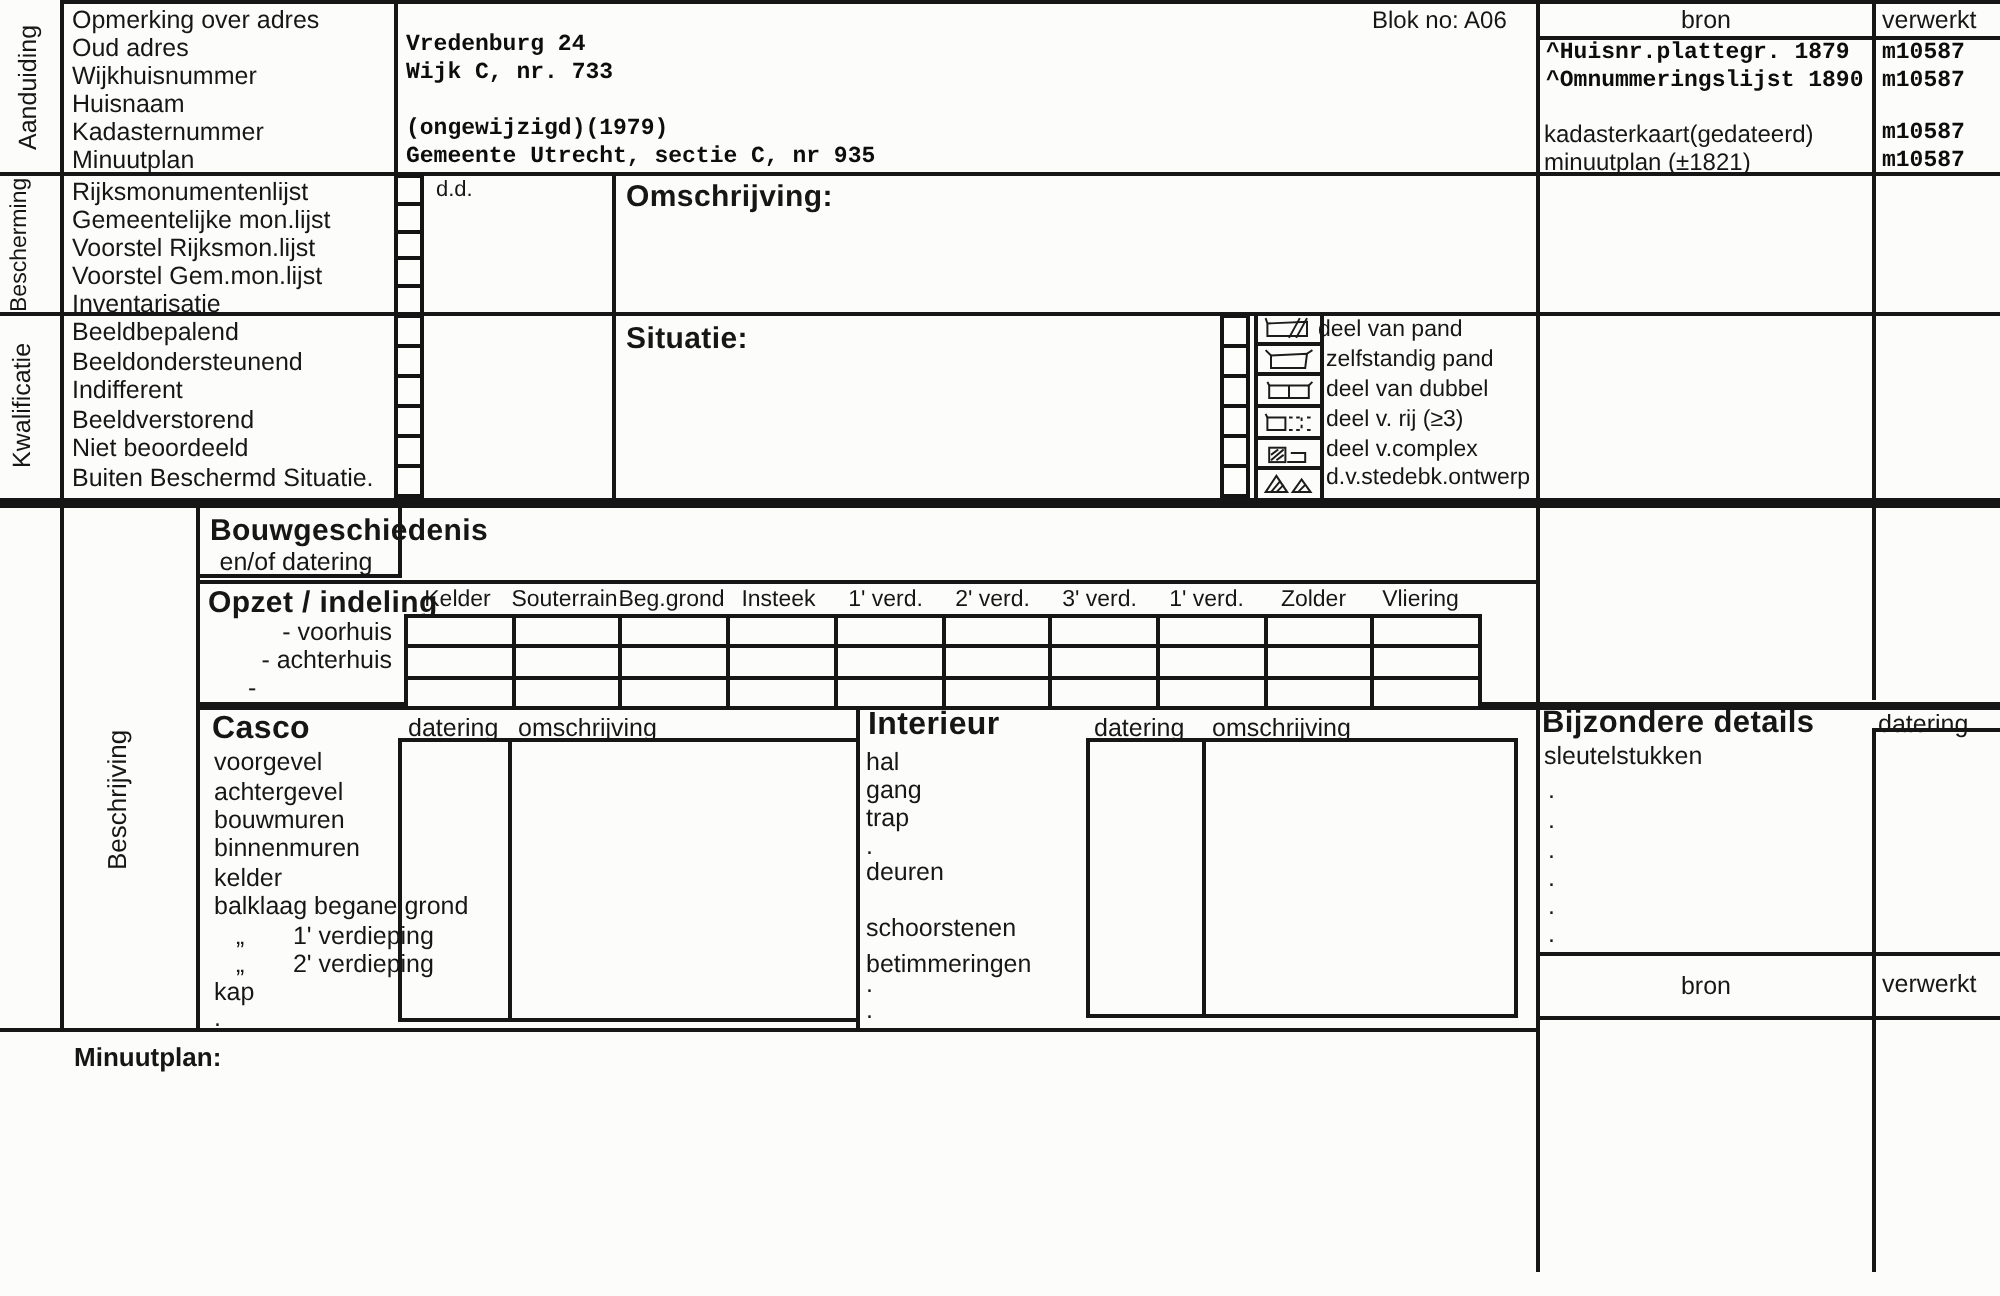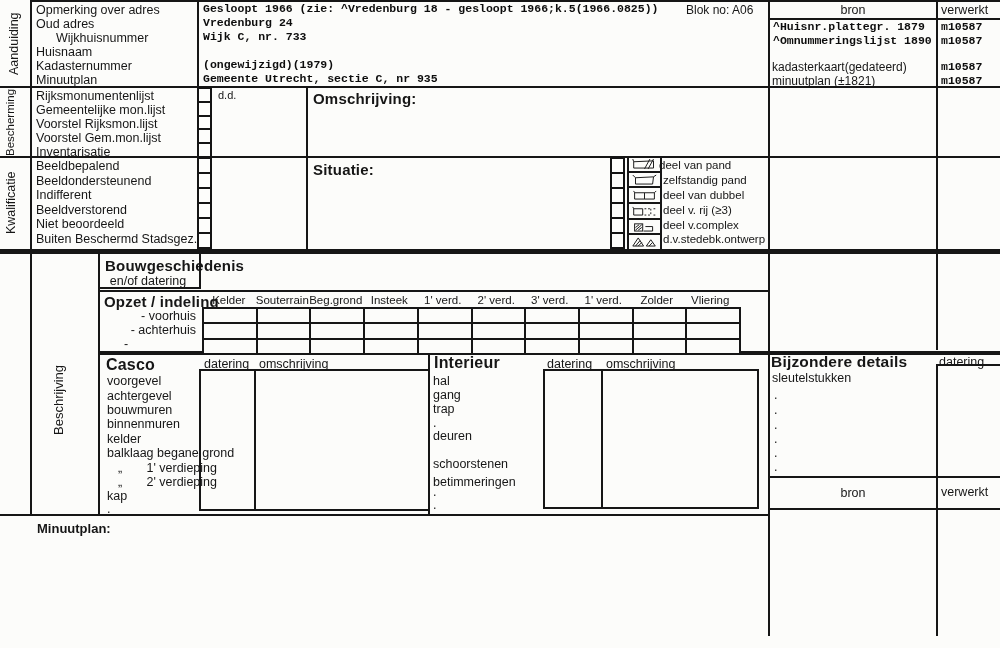--- a/index.html
+++ b/index.html
@@ -68,26 +68,25 @@
   <div class="ln" style="left:768px;top:476px;width:232px;height:2px;"></div>
   <div class="ln" style="left:768px;top:508px;width:232px;height:2px;"></div>
 
   <div class="rot" style="left:8px;top:2px;height:84px;">Aanduiding</div>
   <div class="rot" style="left:5px;top:88px;height:68px;font-size:11.5px;">Bescherming</div>
   <div class="rot" style="left:5px;top:158px;height:90px;">Kwalificatie</div>
   <div class="rot" style="left:52px;top:295px;height:210px;font-size:13px;">Beschrijving</div>
 
   <div class="flabel" style="left:36px;top:4px;">Opmerking over adres</div>
   <div class="flabel" style="left:36px;top:18px;">Oud adres</div>
-  <div class="flabel" style="left:36px;top:32px;margin-left:20px;">Wijkhuisnummer</div>
+  <div class="flabel" style="left:36px;top:32px;">Wijkhuisnummer</div>
   <div class="flabel" style="left:36px;top:46px;">Huisnaam</div>
   <div class="flabel" style="left:36px;top:60px;">Kadasternummer</div>
   <div class="flabel" style="left:36px;top:74px;">Minuutplan</div>
 
-  <div class="mono" style="left:203px;top:3px;">Gesloopt 1966 (zie: ^Vredenburg 18 - gesloopt 1966;k.5(1966.0825))</div>
   <div class="mono" style="left:203px;top:17px;">Vredenburg 24</div>
   <div class="mono" style="left:203px;top:31px;">Wijk C, nr. 733</div>
   <div class="mono" style="left:203px;top:45px;"></div>
   <div class="mono" style="left:203px;top:59px;">(ongewijzigd)(1979)</div>
   <div class="mono" style="left:203px;top:73px;">Gemeente Utrecht, sectie C, nr 935</div>
   <div class="flabel" style="left:686px;top:4px;font-size:12px;">Blok no: A06</div>
 
   <div class="hdr" style="left:770px;top:4px;width:166px;text-align:center;">bron</div>
   <div class="hdr" style="left:941px;top:4px;">verwerkt</div>
   <div class="mono" style="left:773px;top:21px;">^Huisnr.plattegr. 1879</div>
@@ -112,21 +111,21 @@
     <div class="cb"></div>
   </div>
   <div class="small" style="left:218px;top:90px;font-size:11px;">d.d.</div>
   <div class="title" style="left:313px;top:91px;">Omschrijving:</div>
 
   <div class="flabel" style="left:36px;top:160px;">Beeldbepalend</div>
   <div class="flabel" style="left:36px;top:175px;">Beeldondersteunend</div>
   <div class="flabel" style="left:36px;top:189px;">Indifferent</div>
   <div class="flabel" style="left:36px;top:204px;">Beeldverstorend</div>
   <div class="flabel" style="left:36px;top:218px;">Niet beoordeeld</div>
-  <div class="flabel" style="left:36px;top:233px;">Buiten Beschermd Stadsgez.</div>
+  <div class="flabel" style="left:36px;top:233px;">Buiten Beschermd Situatie.</div>
   <div class="cbcol" style="left:197px;top:157px;width:15px;height:92px;">
     <div class="cb"></div>
     <div class="cb"></div>
     <div class="cb"></div>
     <div class="cb"></div>
     <div class="cb"></div>
     <div class="cb"></div>
   </div>
   <div class="title" style="left:313px;top:162px;">Situatie:</div>
 

